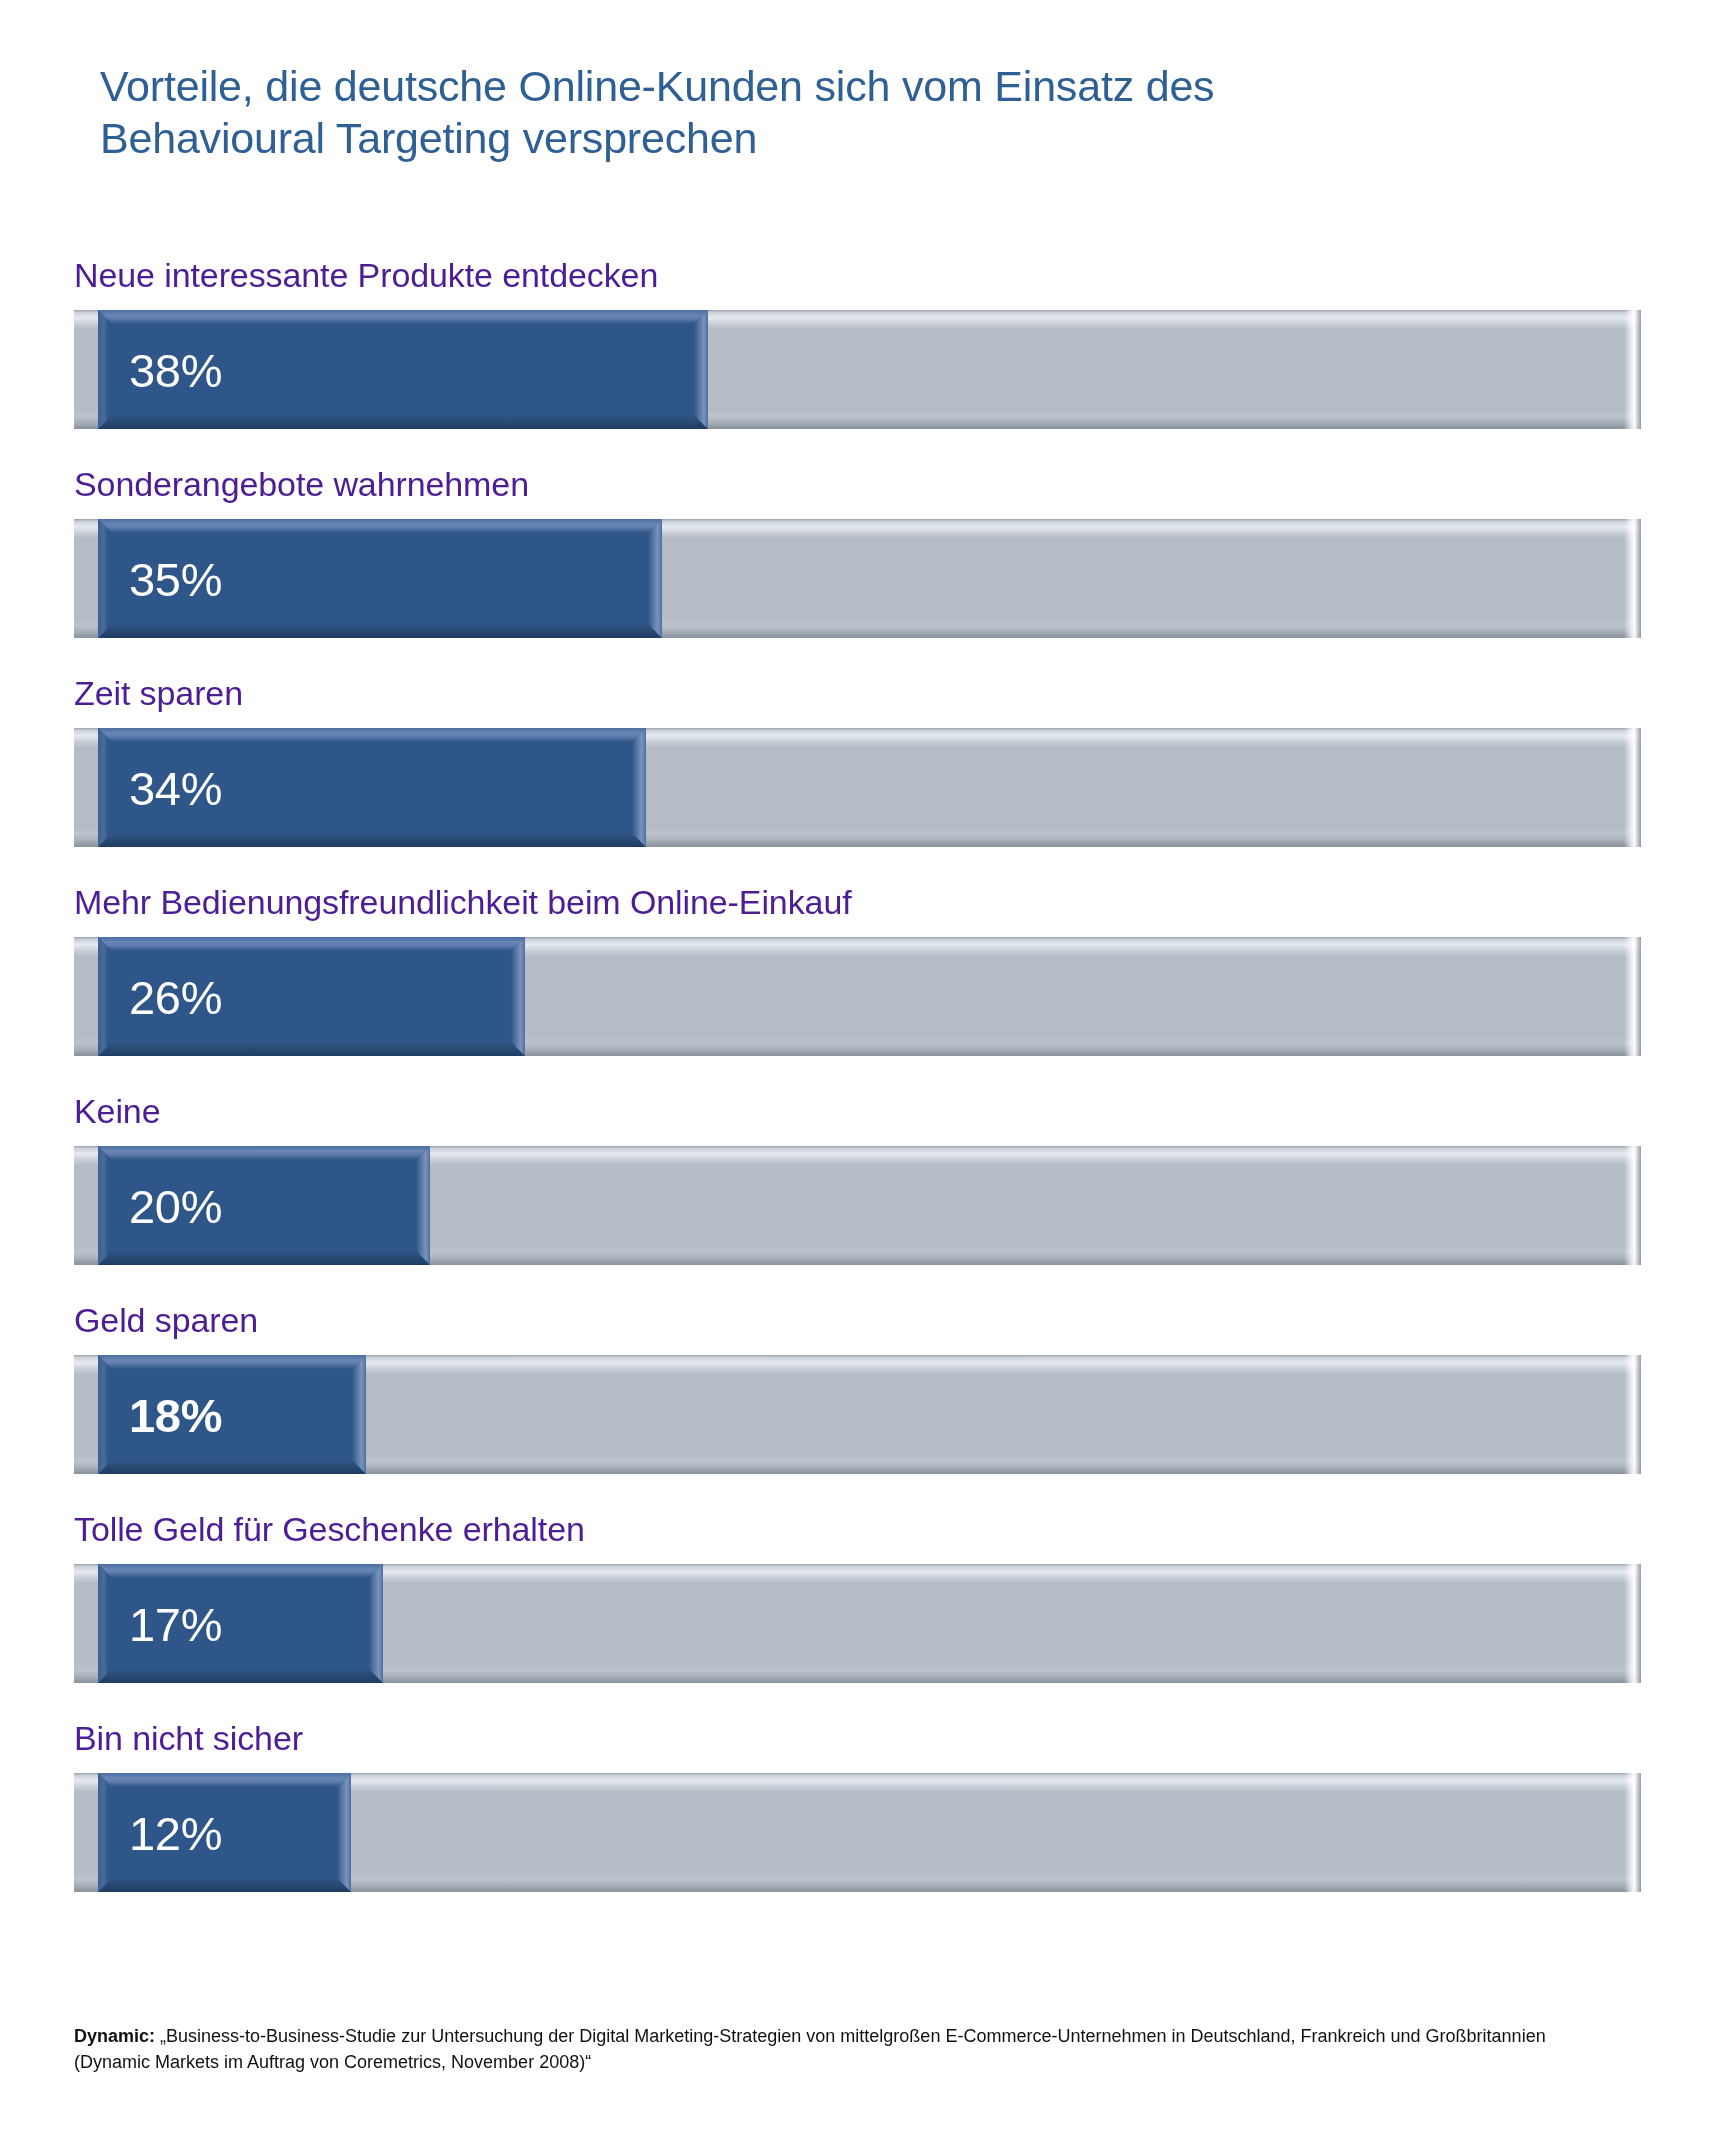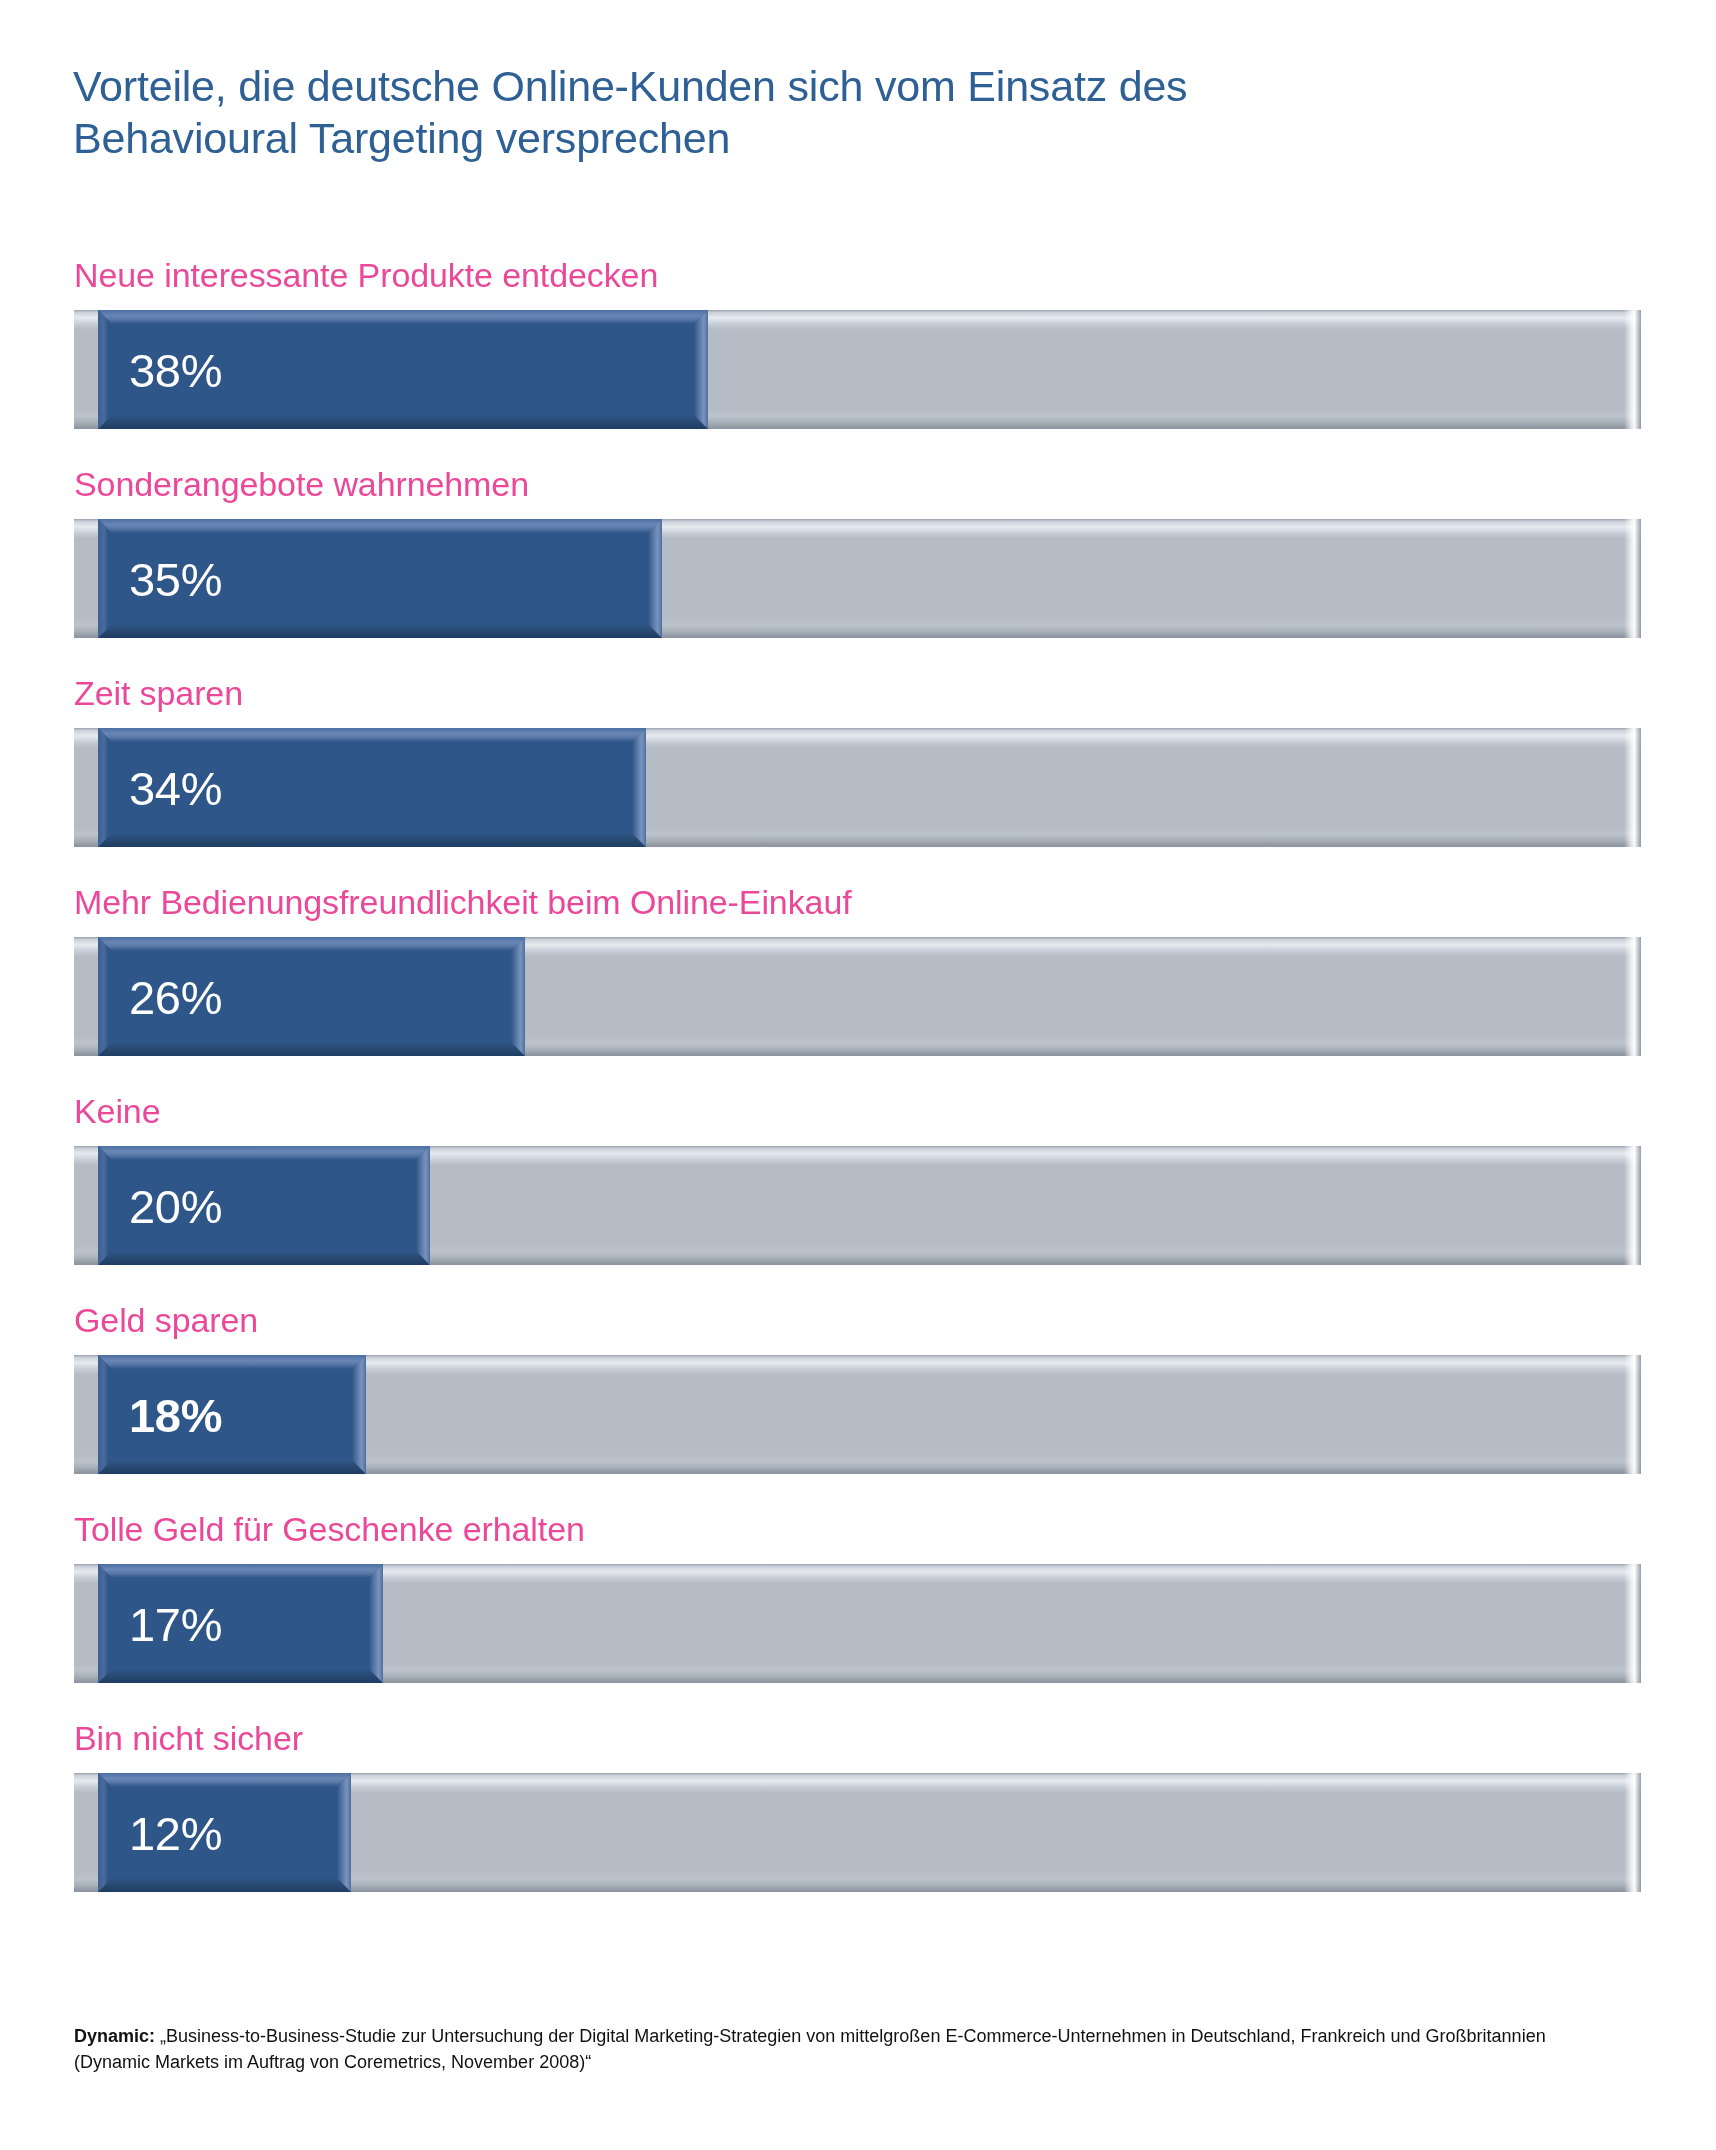--- a/index.html
+++ b/index.html
@@ -26,39 +26,39 @@
     position: absolute;
     left: 73px;
     top: 60px;
     width: 1500px;
     color: #2E6096;
     font-size: 43px;
     line-height: 1.22;
     font-weight: 400;
     letter-spacing: -0.2px;
   }
-  .title .line { display: block; white-space: pre; }
+  .title .line { display: block; white-space: pre; margin-left: 27px; }
 
   
   .chart {
     position: absolute;
     left: 0;
     top: 248px;
     width: 1716px;
   }
   .row {
     position: relative;
     height: 209px;
   }
   .row-label {
     position: absolute;
     left: 74px;
     top: 7.8px;
     font-size: 34px;
-    color: #ec4899;
+    color: #4c1d95;
     white-space: nowrap;
     letter-spacing: -0.1px;
   }
 
   .track {
     position: absolute;
     left: 74px;
     top: 62px;
     width: 1567px;
     height: 119px;

